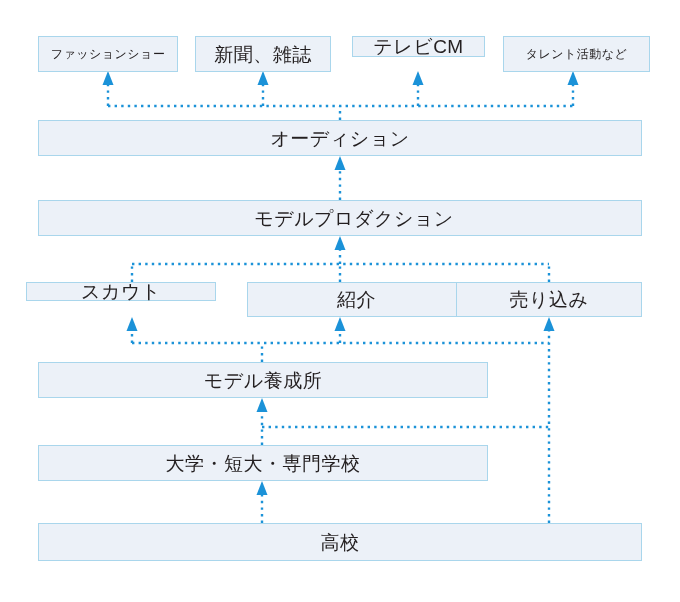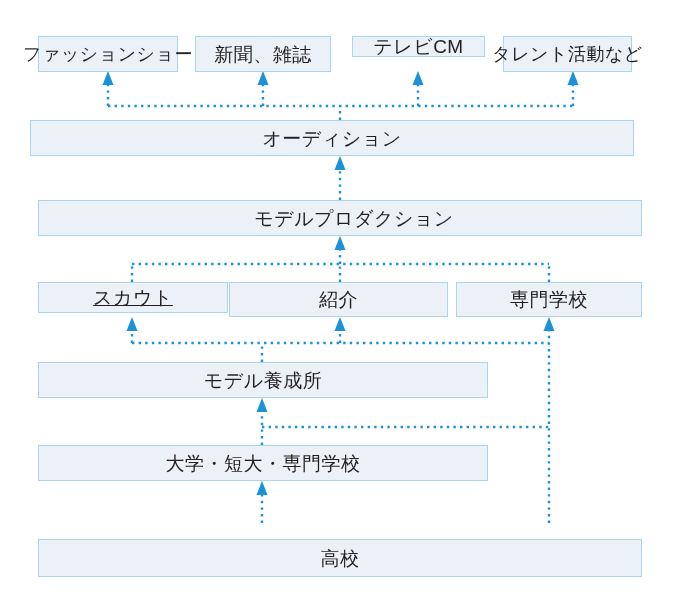--- a/index.html
+++ b/index.html
@@ -13,21 +13,21 @@
     color:#231f20;
     display:flex;
     align-items:center;
     justify-content:center;
     font-size:19px;
     letter-spacing:0.5px;
     line-height:1;
     white-space:nowrap;
     z-index:3;
   }
-  .node.small{font-size:18px;}
+  .node.small{font-size:12px;}
   svg#wires{position:absolute;left:0;top:0;width:680px;height:602px;z-index:1;overflow:visible;}
   .wire{fill:none;stroke:#1b92d8;stroke-width:2.4;stroke-linecap:butt;stroke-dasharray:2.4 4.2;}
   .head{fill:#1b92d8;}
 </style>
 </head>
 <body>
 
 <div id="stage">
 
   <svg id="wires" viewBox="0 0 680 602">
@@ -103,26 +103,26 @@
     <g>
       <path class="wire" d="M 262 523 L 262 495"></path>
       <polygon class="head" points="262,481 256.5,495 267.5,495"></polygon>
     </g>
 
   </svg>
 
   <div class="node small" style="left:38px;top:36px;width:140px;height:36px;">ファッションショー</div>
   <div class="node" style="left:195px;top:36px;width:136px;height:36px;">新聞、雑誌</div>
   <div class="node" style="left:352px;top:36px;width:133px;height:21px;">テレビCM</div>
-  <div class="node small" style="left:503px;top:36px;width:129px;height:36px;text-align:center;">タレント活動など</div>
+  <div class="node small" style="left:503px;top:36px;width:147px;height:36px;text-align:center;">タレント活動など</div>
 
-  <div class="node" style="left:30px;top:120px;width:604px;height:36px;">オーディション</div>
+  <div class="node" style="left:38px;top:120px;width:604px;height:36px;">オーディション</div>
   <div class="node" style="left:38px;top:200px;width:604px;height:36px;padding-left:28px;">モデルプロダクション</div>
 
-  <div class="node" style="left:38px;top:282px;width:190px;height:31px;text-decoration:underline;">スカウト</div>
-  <div class="node" style="left:229px;top:282px;width:219px;height:35px;">紹介</div>
-  <div class="node" style="left:456px;top:282px;width:186px;height:35px;">専門学校</div>
+  <div class="node" style="left:26px;top:282px;width:190px;height:19px;">スカウト</div>
+  <div class="node" style="left:247px;top:282px;width:219px;height:35px;">紹介</div>
+  <div class="node" style="left:456px;top:282px;width:186px;height:35px;">売り込み</div>
 
   <div class="node" style="left:38px;top:362px;width:450px;height:36px;text-align:center;">モデル養成所</div>
   <div class="node" style="left:38px;top:445px;width:450px;height:36px;text-align:right;">大学・短大・専門学校</div>
-  <div class="node" style="left:38px;top:523px;width:604px;height:38px;margin-top:16px;">高校</div>
+  <div class="node" style="left:38px;top:523px;width:604px;height:38px;">高校</div>
 
 </div>
 
 </body></html>

